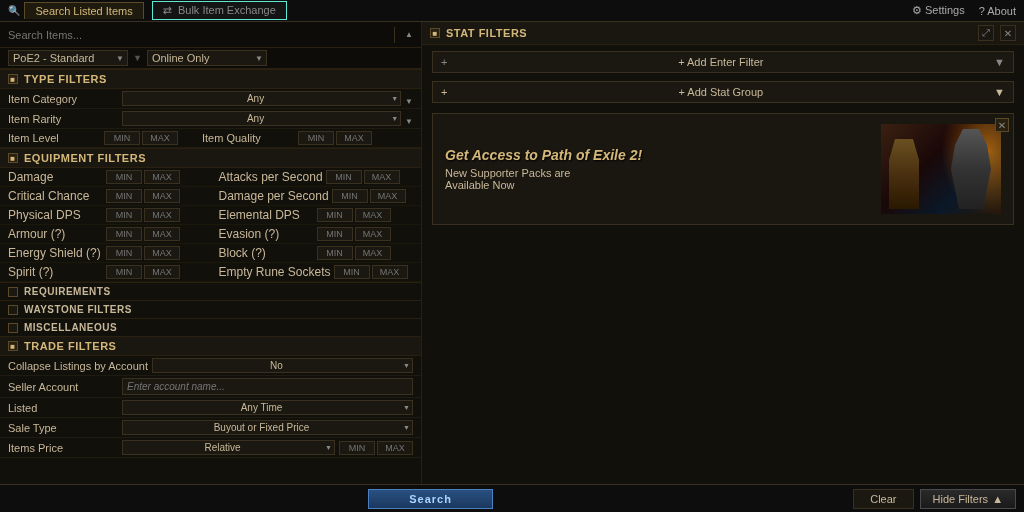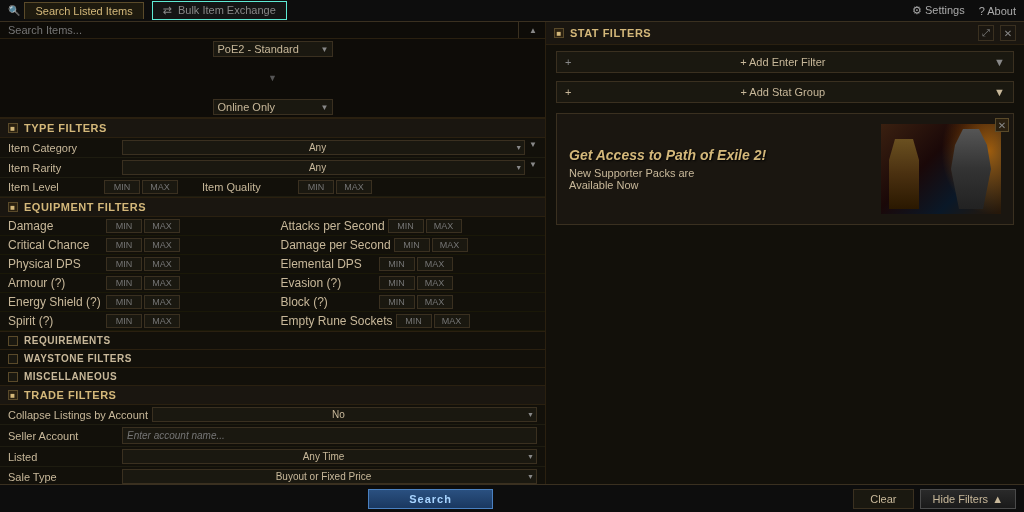--- a/index.html
+++ b/index.html
@@ -54,21 +54,21 @@
     }
 
     
     .main-layout {
       display: flex;
       height: calc(512px - 22px);
     }
 
     
     .left-panel {
-      width: 546px;
+      width: 422px;
       background: #12100a;
       border-right: 1px solid #2a2010;
       display: flex;
       flex-direction: column;
       overflow-y: auto;
     }
 
     .search-bar {
       display: flex;
       align-items: center;
@@ -197,21 +197,21 @@
       border-bottom: 1px solid #1e1c10;
     }
     .single-filter-label {
       color: #c8b89a;
       font-size: 11px;
       min-width: 110px;
     }
     .single-filter-right {
       flex: 1;
       display: flex;
-      align-items: flex-start;
+      align-items: flex-end;
       gap: 4px;
     }
 
     
     .check-section {
       display: flex;
       align-items: center;
       padding: 3px 8px;
       border-top: 1px solid #2a2010;
       cursor: pointer;
@@ -485,21 +485,21 @@
 
   <div class="left-panel">
 
     <div class="search-bar">
       <input class="search-input" type="text" placeholder="Search Items..." style="">
       <div class="search-divider"></div>
 
       <span style="color:#888;font-size:8px;">▲</span>
     </div>
 
-    <div style="display:flex;align-items:center;gap:16px;padding:2px 8px;background:#0e0c08;border-bottom:1px solid #2a2010;flex-direction:column;">
+    <div style="display:flex;align-items:center;gap:5px;padding:2px 8px;background:#0e0c08;border-bottom:1px solid #2a2010;">
       <div class="league-select-wrapper">
         <select class="league-select">
           <option>PoE2 - Standard</option>
         </select>
       </div>
       <span style="color:#555;font-size:9px;">▼</span>
       <div class="league-select-wrapper">
         <select class="league-select">
           <option>Online Only</option>
         </select>

